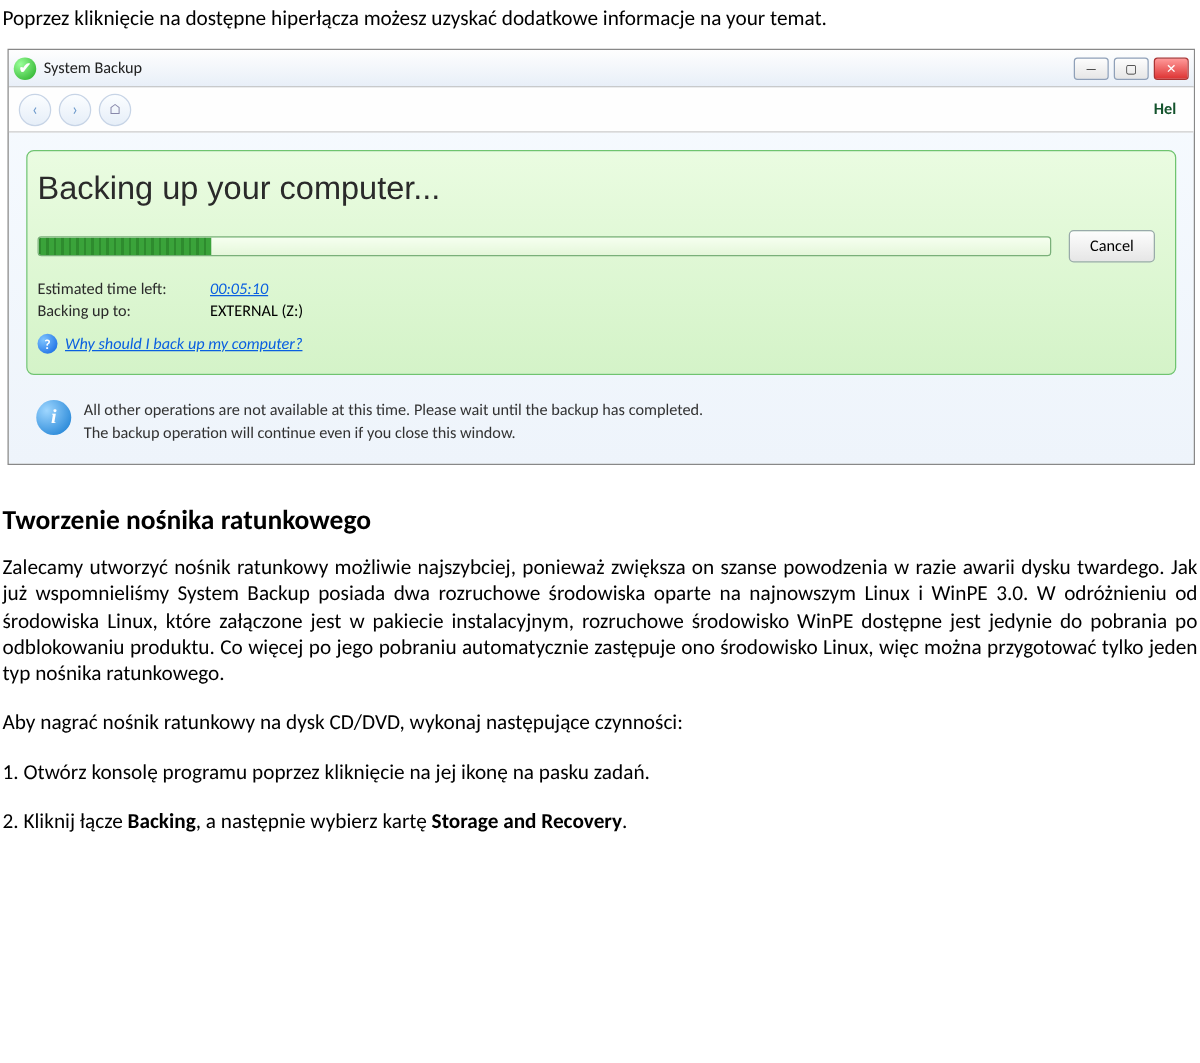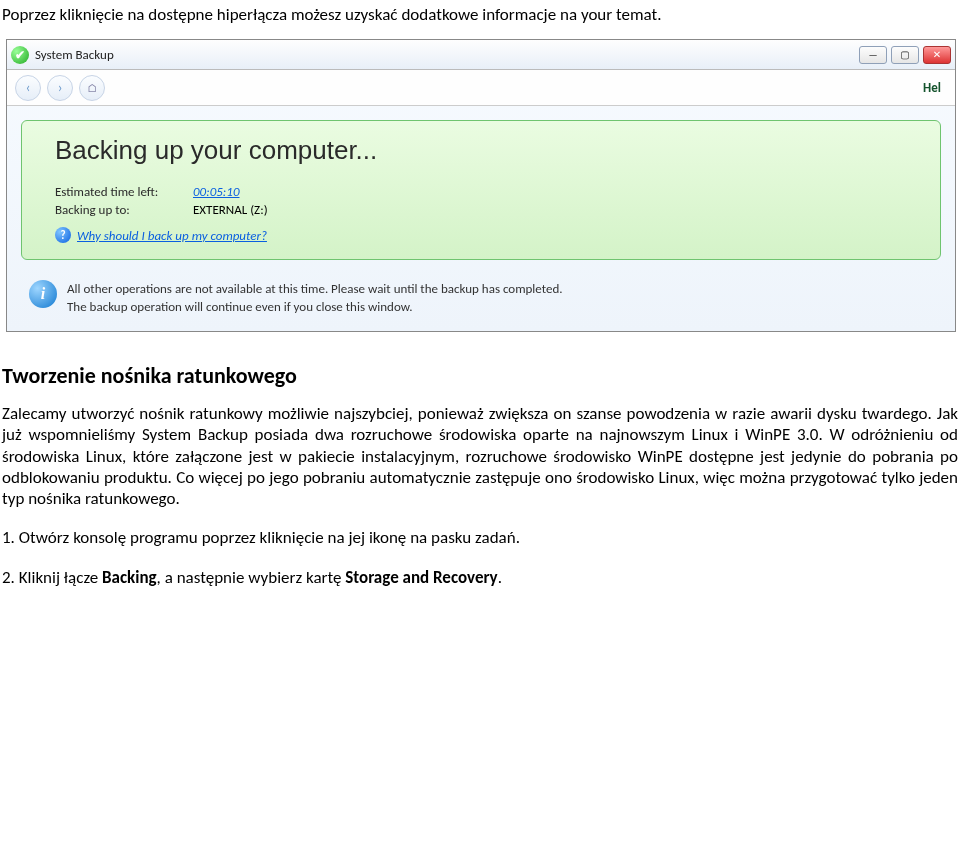--- a/index.html
+++ b/index.html
@@ -63,21 +63,21 @@
     color:#6f9bcc;font-size:14px;
   }
   .nav .home { color:#88a; font-size:12px; }
   .nav .spacer { flex:1; }
   .nav .help { font-size:13px; font-weight:bold; color:#14532d; margin-right:6px; }
   .panel {
     margin: 14px 14px 10px 14px;
     border: 1px solid #6fc46f;
     border-radius: 6px;
     background: linear-gradient(#eafce1,#d4f3c8);
-    padding: 14px 16px 16px 33px;
+    padding: 14px 16px 16px 8px;
   }
   .ptitle { font-size: 26px; color:#2a2a2a; font-family: "Segoe UI", Arial, sans-serif; margin-bottom: 18px; }
   .prow { display:flex; align-items:center; }
   .progress {
     flex:1;
     height: 16px;
     border:1px solid #7ab07a;
     border-radius:3px;
     background: linear-gradient(#f6fff0,#e5f7da);
     margin-right: 14px;
@@ -146,20 +146,26 @@
   <div class="nav">
     <div class="nav-icon">‹</div>
     <div class="nav-icon">›</div>
     <div class="nav-icon home">⌂</div>
     <div class="spacer"></div>
     <div class="help">Hel</div>
   </div>
 
   <div class="panel">
     <div class="ptitle">Backing up your computer...</div>
+    <div class="prow">
+      <div class="progress">
+        <div class="progress-fill"></div>
+      </div>
+      <div class="btn">Cancel</div>
+    </div>
     <div class="stats">
       <div class="statline">
         <div class="statlabel">Estimated time left:</div>
         <div class="link">00:05:10</div>
       </div>
       <div class="statline">
         <div class="statlabel">Backing up to:</div>
         <div>EXTERNAL (Z:)</div>
       </div>
     </div>
@@ -174,17 +180,18 @@
     <div class="info-text">
       <div>All other operations are not available at this time. Please wait until the backup has completed.</div>
       <div>The backup operation will continue even if you close this window.</div>
     </div>
   </div>
 </div>
 
 <div class="section">
   <div class="h2">Tworzenie nośnika ratunkowego</div>
   <div class="para">Zalecamy utworzyć nośnik ratunkowy możliwie najszybciej, ponieważ zwiększa on szanse powodzenia w razie awarii dysku twardego. Jak już wspomnieliśmy System Backup posiada dwa rozruchowe środowiska oparte na najnowszym Linux i WinPE 3.0. W odróżnieniu od środowiska Linux, które załączone jest w pakiecie instalacyjnym, rozruchowe środowisko WinPE dostępne jest jedynie do pobrania po odblokowaniu produktu. Co więcej po jego pobraniu automatycznie zastępuje ono środowisko Linux, więc można przygotować tylko jeden typ nośnika ratunkowego.</div>
+  <div class="para">Aby nagrać nośnik ratunkowy na dysk CD/DVD, wykonaj następujące czynności:</div>
   <div class="para">1. Otwórz konsolę programu poprzez kliknięcie na jej ikonę na pasku zadań.</div>
   <div class="para">
     <span>2. Kliknij łącze </span><span class="bold">Backing</span><span>, a następnie wybierz kartę </span><span class="bold">Storage and Recovery</span><span>.</span>
   </div>
 </div>
 
 </body></html>

